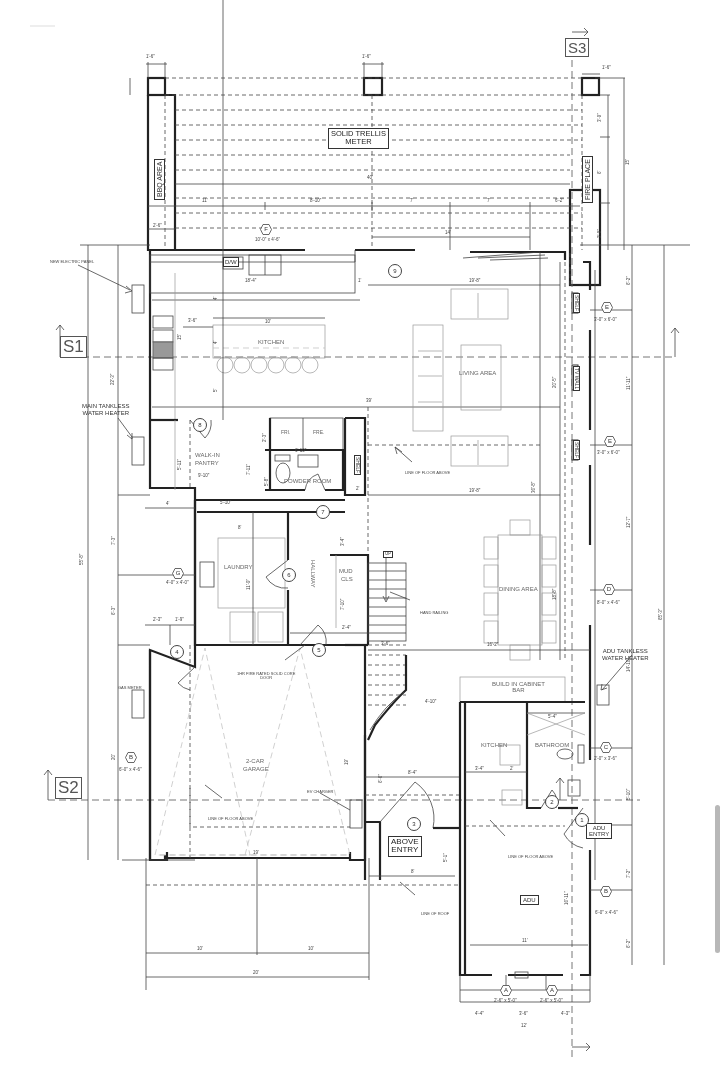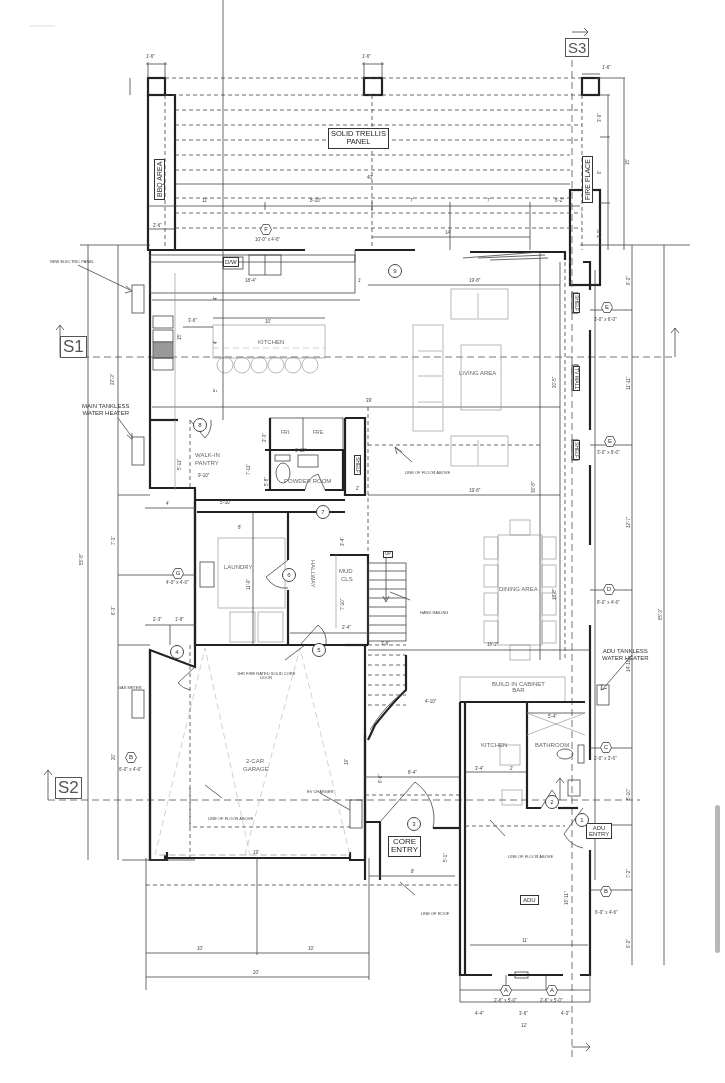--- a/index.html
+++ b/index.html
@@ -341,21 +341,21 @@
 </svg>
 
   
   <div class="sec" style="left:60px;top:336px;">S1</div>
   <div class="sec" style="left:55px;top:777px;">S2</div>
   <div class="sec" style="left:565px;top:38px;font-size:15px;line-height:17px;">S3</div>
 
   
   <div class="lbl box big" style="left:328px;top:128px;text-align:center;line-height:1.1;">
     <div>SOLID TRELLIS</div>
-    <div>PANEL</div>
+    <div>METER</div>
   </div>
   <div class="lbl box vert" style="left:154px;top:200px;font-size:7px;">BBQ AREA</div>
   <div class="lbl box vert" style="left:582px;top:203px;font-size:7px;">FIRE PLACE</div>
   <div class="lbl sm" style="left:146px;top:55px;">1'-6"</div>
   <div class="lbl sm" style="left:362px;top:55px;">1'-6"</div>
   <div class="lbl sm" style="left:602px;top:66px;">1'-6"</div>
   <div class="lbl sm" style="left:367px;top:176px;">40'</div>
   <div class="lbl sm vert" style="left:626px;top:165px;">15'</div>
   <div class="lbl sm" style="left:202px;top:199px;">11'</div>
   <div class="lbl sm" style="left:310px;top:199px;">8'-10"</div>
@@ -382,21 +382,21 @@
   <div class="lbl room" style="left:195px;top:460px;">PANTRY</div>
   <div class="lbl room" style="left:284px;top:478px;">POWDER ROOM</div>
   <div class="lbl room" style="left:224px;top:564px;">LAUNDRY</div>
   <div class="lbl room vert90" style="left:316px;top:560px;">HALLWAY</div>
   <div class="lbl room" style="left:339px;top:568px;">MUD</div>
   <div class="lbl room" style="left:341px;top:576px;">CLS</div>
   <div class="lbl room" style="left:499px;top:586px;">DINING AREA</div>
   <div class="lbl room" style="left:246px;top:758px;">2-CAR</div>
   <div class="lbl room" style="left:243px;top:766px;">GARAGE</div>
   <div class="lbl box big" style="left:388px;top:836px;text-align:center;line-height:1.05;font-size:8px;">
-    <div>CORE</div>
+    <div>ABOVE</div>
     <div>ENTRY</div>
   </div>
   <div class="lbl room" style="left:481px;top:742px;">KITCHEN</div>
   <div class="lbl room" style="left:535px;top:742px;">BATHROOM</div>
   <div class="lbl box" style="left:520px;top:895px;font-size:6px;">ADU</div>
   <div class="lbl box" style="left:586px;top:823px;font-size:6px;text-align:center;line-height:1;">
     <div>ADU</div>
     <div>ENTRY</div>
   </div>
   <div class="lbl room" style="left:492px;top:681px;text-align:center;">

